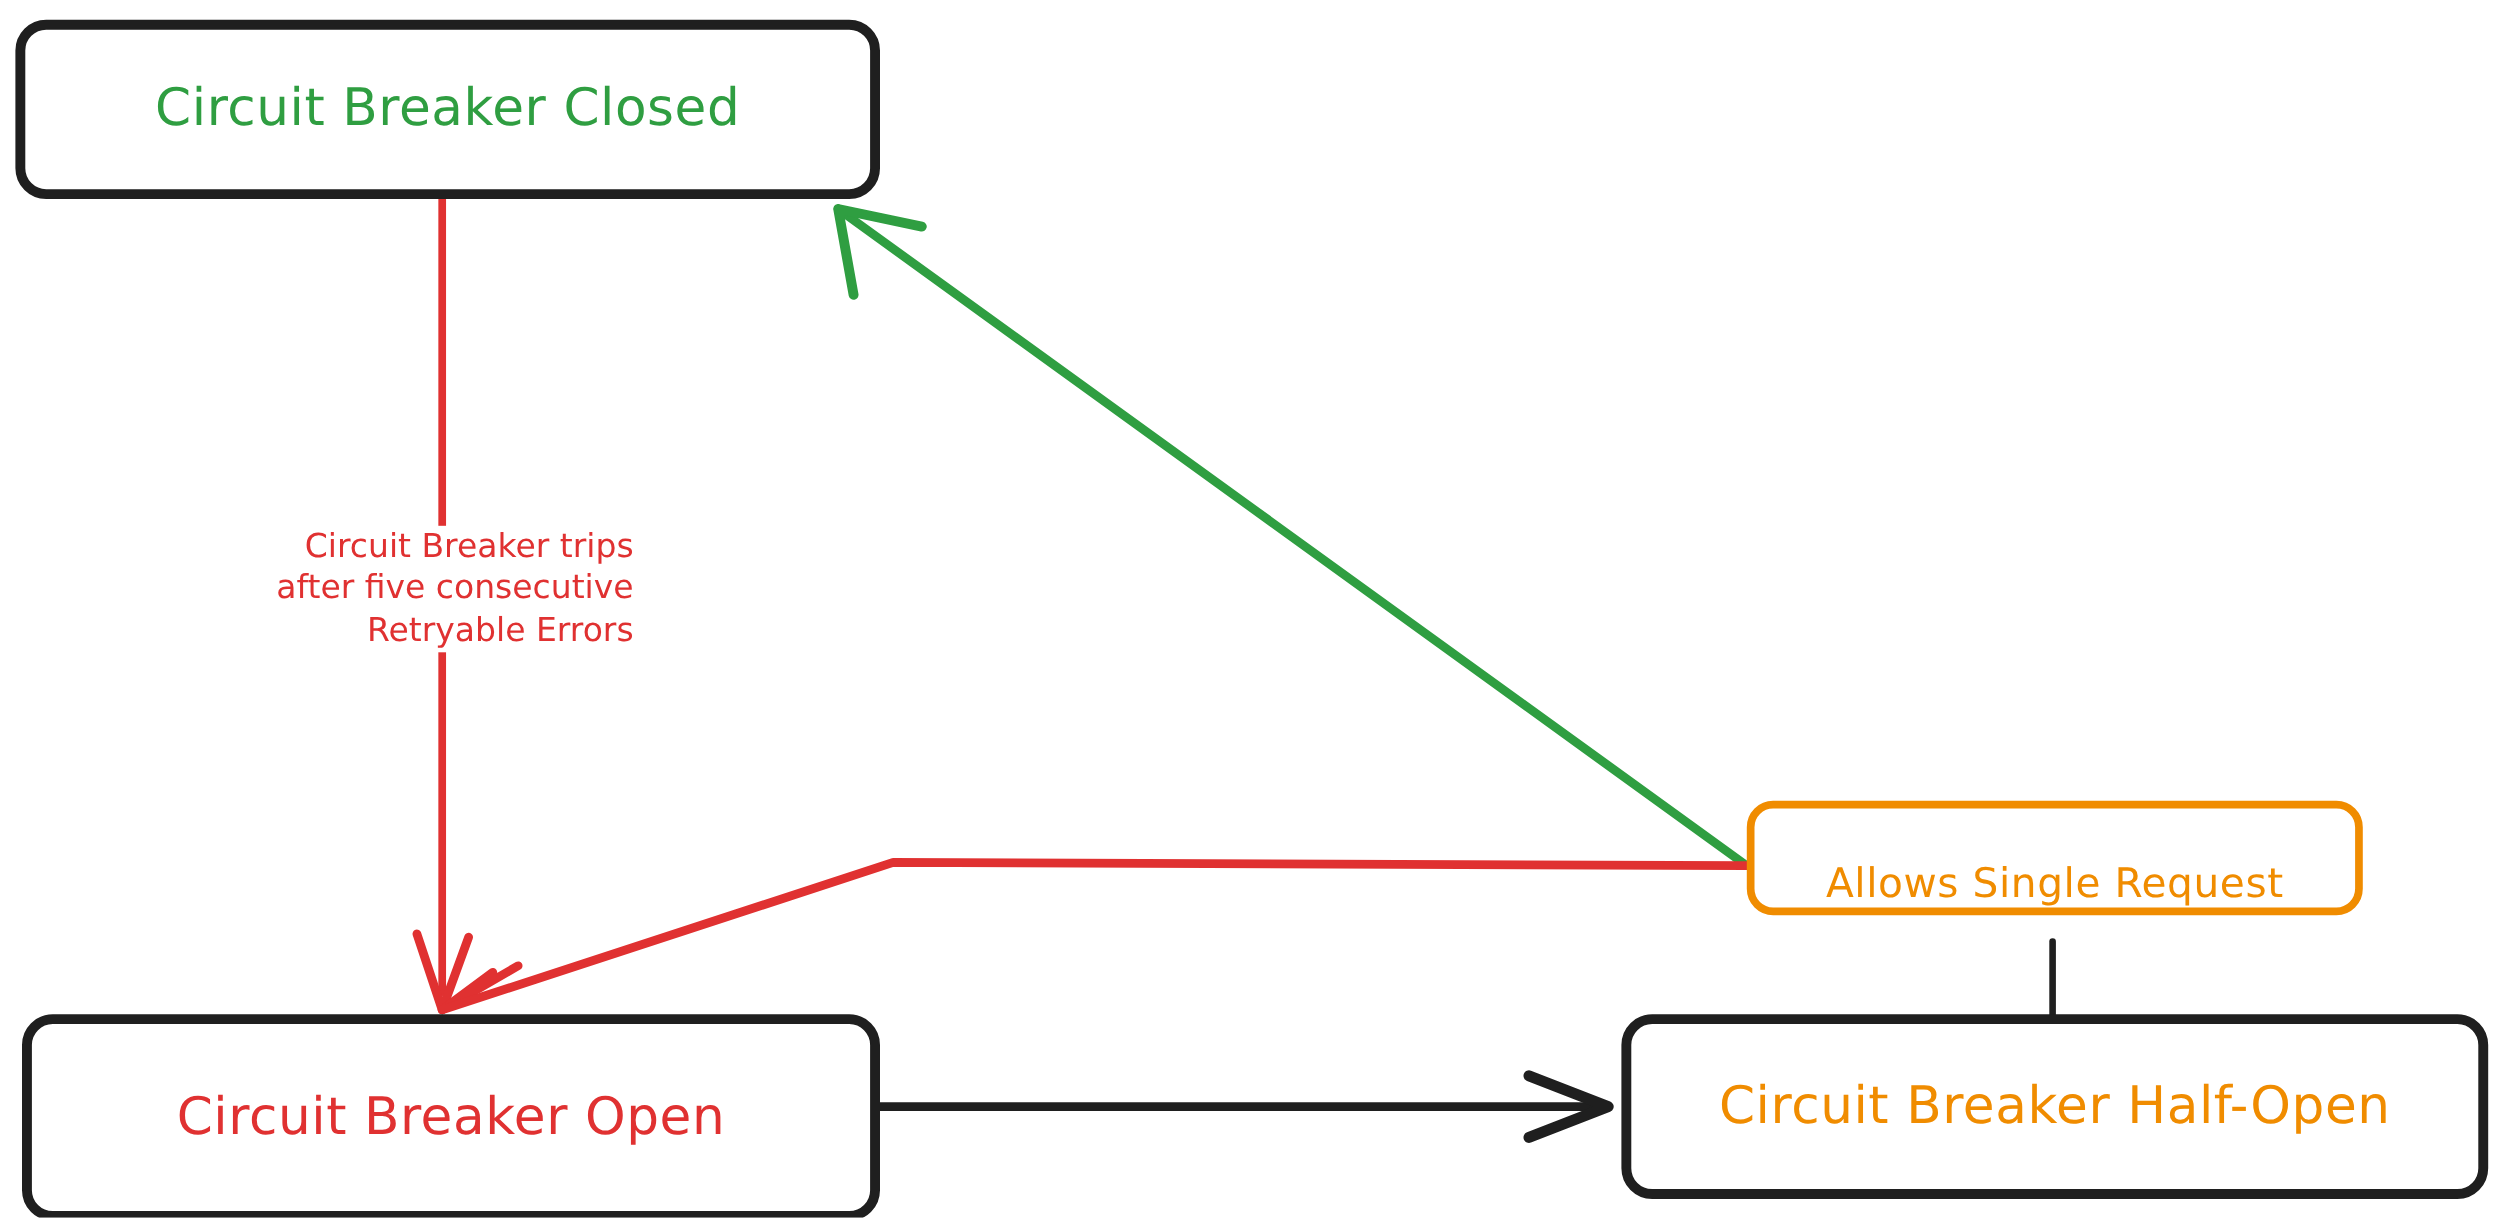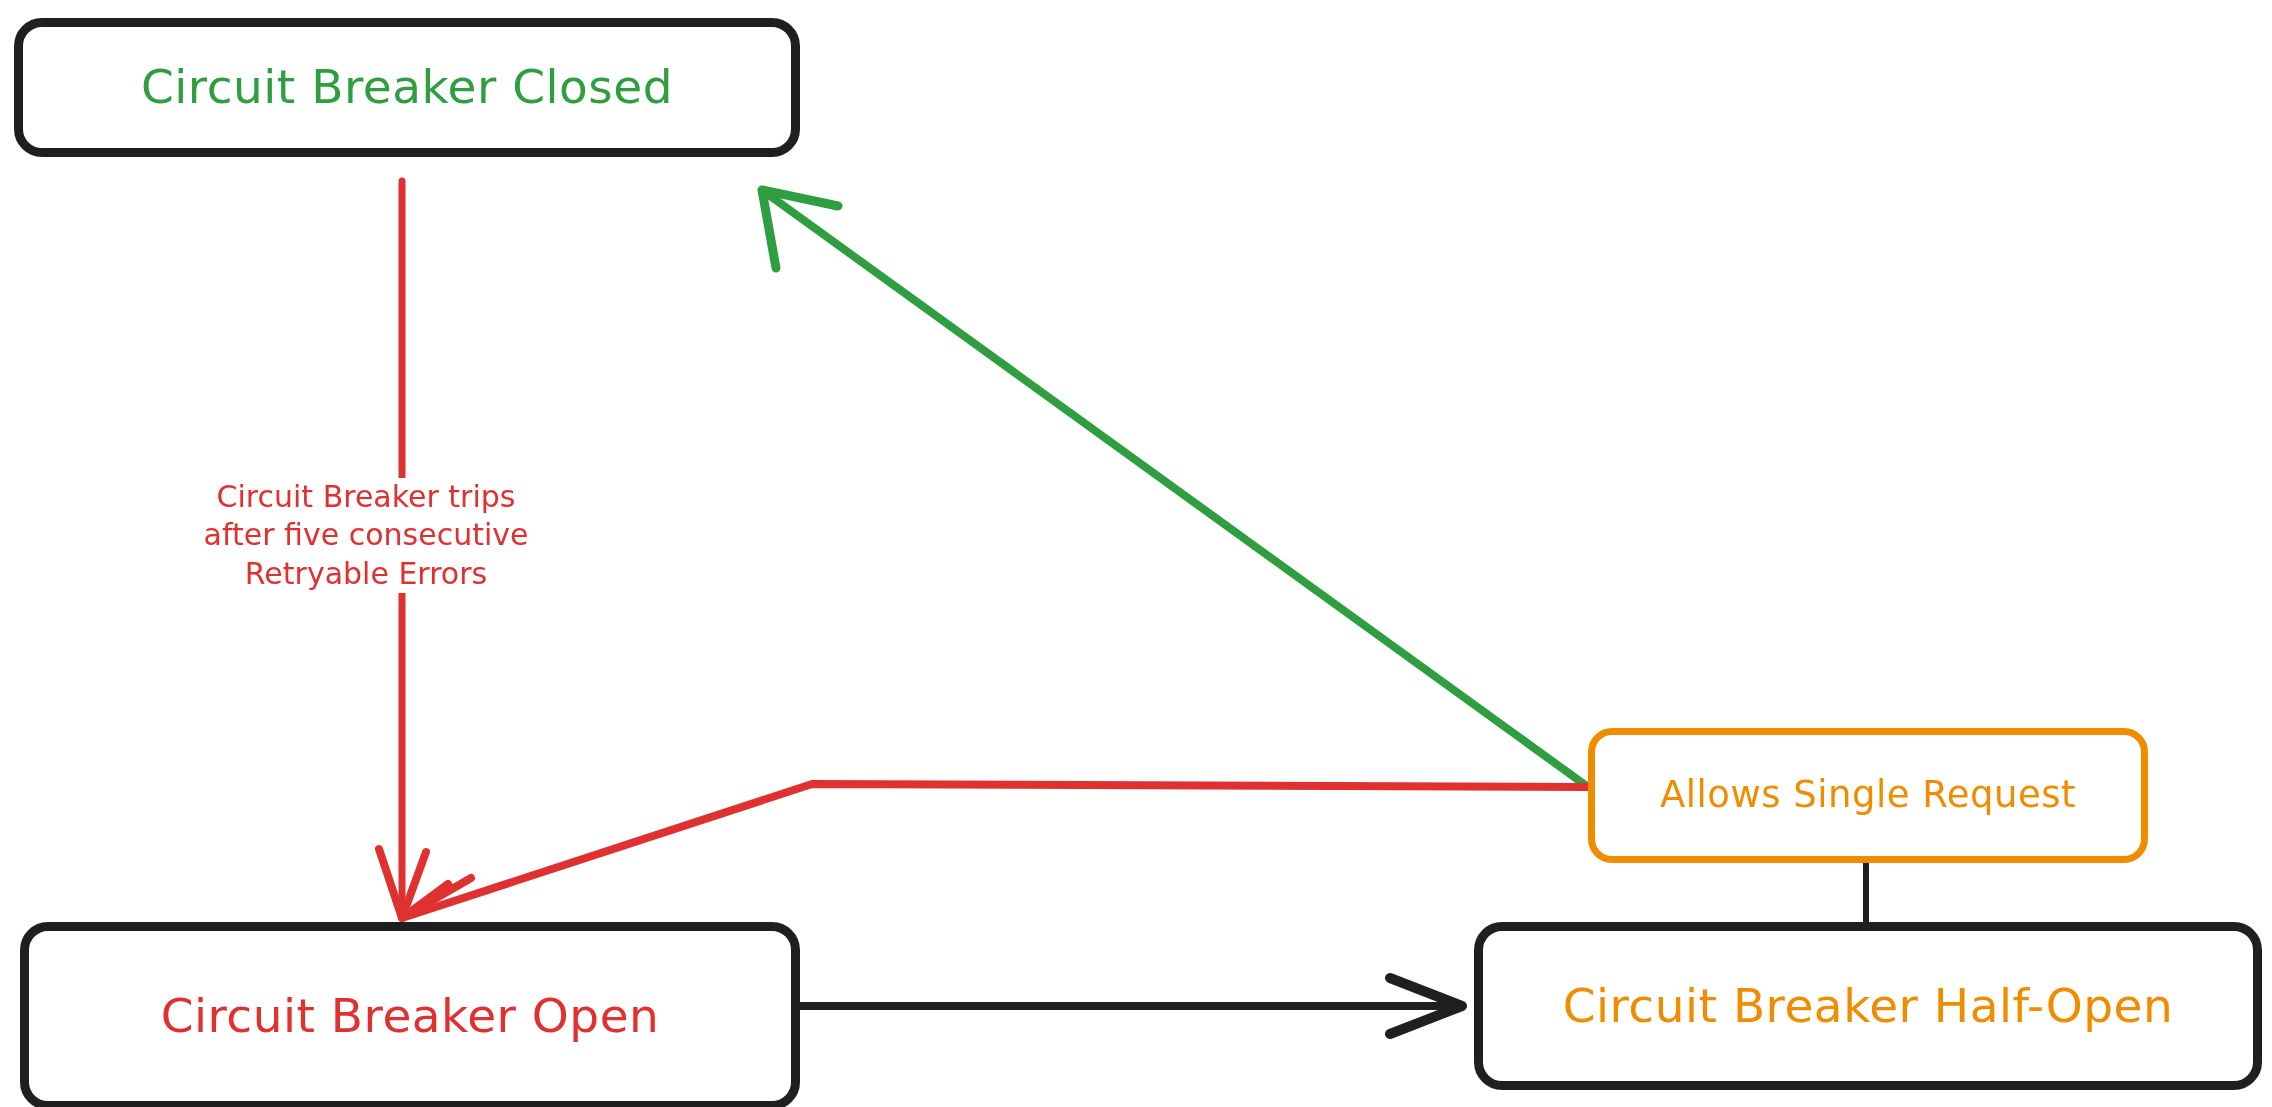--- a/index.html
+++ b/index.html
@@ -36,43 +36,43 @@
     text-align: center;
   }
   .node-label {
     font-family: "DejaVu Sans", sans-serif;
     font-weight: 400;
     letter-spacing: 0.5px;
     line-height: 1.15;
     white-space: nowrap;
   }
   #node-closed {
-    left: 14px; top: 18px; width: 786px; height: 139px;
+    left: 14px; top: 18px; width: 786px; height: 163px;
     border-width: 9px; border-color: #1f1f1f;
   }
   #node-closed .node-label { color: #2f9e41; font-size: 47px; }
   #node-open {
     left: 20px; top: 922px; width: 780px; height: 188px;
     border-width: 9px; border-color: #1f1f1f;
   }
   #node-open .node-label { color: #e03131; font-size: 47px; }
   #node-halfopen {
     left: 1474px; top: 922px; width: 788px; height: 168px;
     border-width: 9px; border-color: #1f1f1f;
   }
   #node-halfopen .node-label { color: #f08c00; font-size: 47px; }
   #node-allows {
-    left: 1588px; top: 728px; width: 560px; height: 135px;
-    border-width: 7px; border-color: #f08c00; border-radius: 24px;
+    left: 1588px; top: 728px; width: 560px; height: 104px;
+    border-width: 7px; border-color: #f08c00; border-radius: 24px; align-items: flex-end;
   }
   #node-allows .node-label { color: #f08c00; font-size: 37px; }
 
   .edge-label {
     position: absolute;
-    text-align: center;
+    text-align: right;
     line-height: 1.28;
     white-space: pre;
     font-family: "DejaVu Sans", sans-serif;
     background: #ffffff;
     padding: 0 6px;
   }
   #label-trips {
     left: 150px; top: 478px; width: 420px;
     color: #e03131; font-size: 30px;
   }

